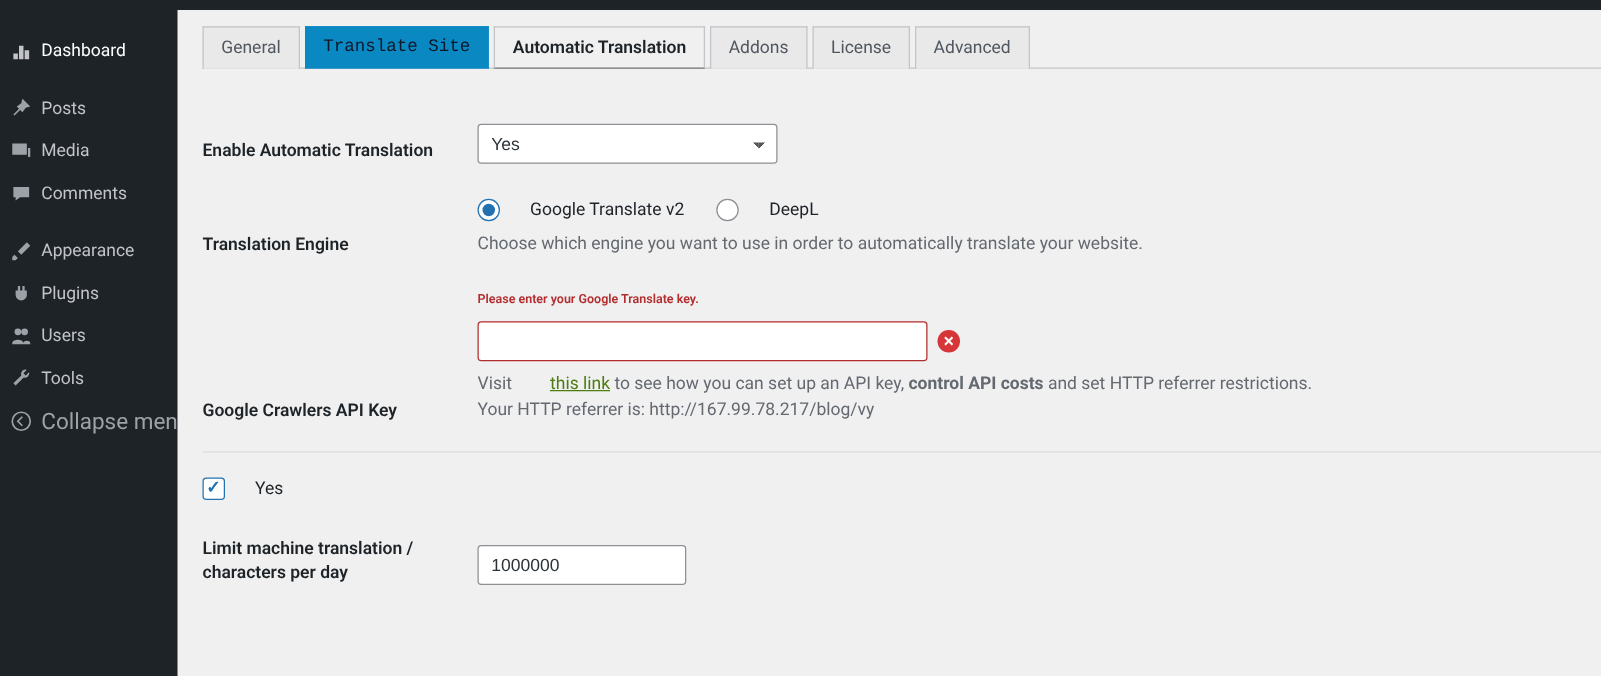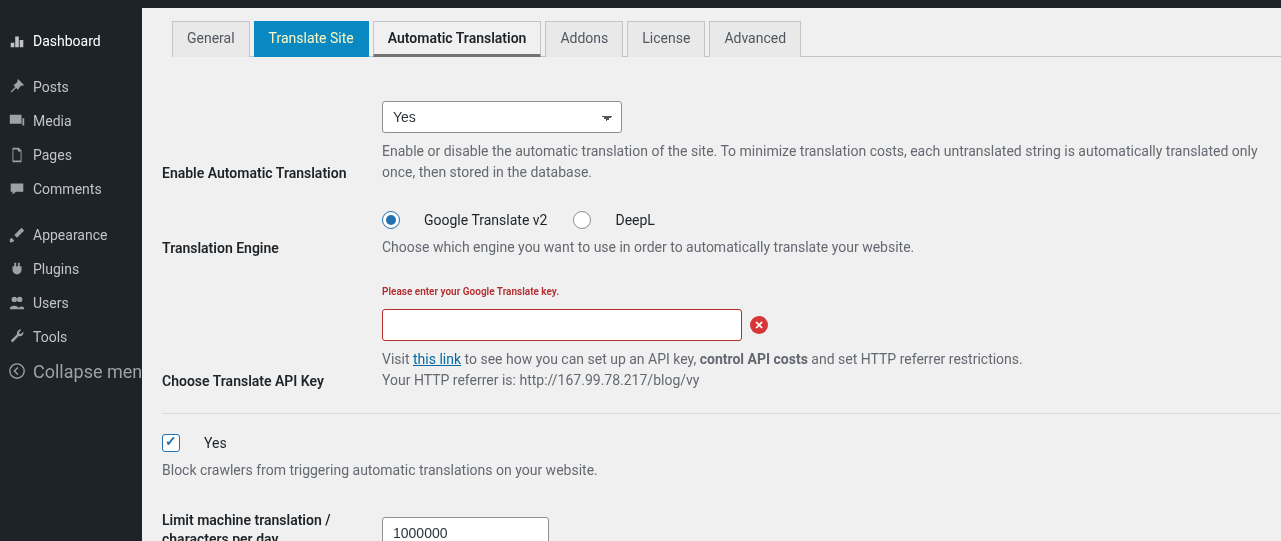--- a/index.html
+++ b/index.html
@@ -74,45 +74,45 @@
     right: 0;
     bottom: 0;
     background: #f0f0f1;
     padding: 12px 0 0 20px;
     overflow: hidden;
   }
 
   .tabs {
     display: flex;
     border-bottom: 1px solid #c3c4c7;
-    margin-left: 10px;
   }
   .tab {
     border: 1px solid #c3c4c7;
     border-bottom: none;
     background: #dcdcde;
     color: #50575e;
     padding: 8px 14px;
     font-size: 14px;
     margin-right: 4px;
     cursor: pointer;
     position: relative;
     top: 1px;
   }
   .tab.secondary { background: #e9e9ea; }
   .tab.active-blue {
     background: #0a88c2;
-    color: #fef9c3;
+    color: #0f172a;
     border-color: #0a88c2;
+    font-family: Liberation Mono, monospace;
   }
   .tab.active-white {
     background: #f0f0f1;
     color: #1d2327;
     font-weight: 600;
-    border-bottom: 3px solid #737373;
+    border-bottom: 1px solid #737373;
   }
 
   .form {
     padding-top: 30px;
     padding-left: 0;
   }
   .row {
     display: flex;
     align-items: flex-end;
     padding: 14px 0;
@@ -179,21 +179,21 @@
     width: 18px; height: 18px;
     border-radius: 50%;
     background: #d63638;
     display: inline-flex;
     align-items: center;
     justify-content: center;
     color: #fff;
     font-size: 11px;
     font-weight: bold;
   }
-  a.link { color: #0369a1; text-decoration: underline; }
+  a.link { color: #4d7c0f; text-decoration: underline; margin-left: 27px; }
   .radio-group { display: flex; gap: 26px; align-items: center; }
   .radio-item, .check-item { display: flex; align-items: center; gap: 24px; font-size: 14px; color: #1d2327; }
   input[type=radio] {
     width: 18px; height: 18px;
     appearance: none;
     border: 1px solid #8c8f94;
     border-radius: 50%;
     background: #fff;
     position: relative;
     cursor: pointer;
@@ -256,28 +256,20 @@
 
   <div class="sidebar-item">
     <span class="icon">
       <svg viewBox="0 0 20 20" width="18" height="18">
           <path d="M2 3h13v10H2V3zm3 12h13V7h-2v8H5v0z"></path>
         </svg>
     </span>
     <span>Media</span>
   </div>
 
-  <div class="sidebar-item">
-    <span class="icon">
-      <svg viewBox="0 0 20 20" width="18" height="18">
-          <path d="M5 2h7l3 3v13H5V2zm1 2v12h8V6h-3V4H6z"></path>
-        </svg>
-    </span>
-    <span>Pages</span>
-  </div>
 
   <div class="sidebar-item">
     <span class="icon">
       <svg viewBox="0 0 20 20" width="18" height="18">
           <path d="M3 4h14v9H9l-4 3v-3H3V4z"></path>
         </svg>
     </span>
     <span>Comments</span>
   </div>
 
@@ -343,21 +335,20 @@
   </div>
 
   <div class="form">
 
     <div class="row">
       <div class="row-label">Enable Automatic Translation</div>
       <div class="row-field">
         <select class="wp-select">
           <option>Yes</option>
         </select>
-        <div class="desc">Enable or disable the automatic translation of the site. To minimize translation costs, each untranslated string is automatically translated only once, then stored in the database.</div>
       </div>
     </div>
 
     <div class="row">
       <div class="row-label">Translation Engine</div>
       <div class="row-field">
         <div class="radio-group">
           <label class="radio-item">
             <input type="radio" name="engine" checked="" style="">
             <span>Google Translate v2</span>
@@ -365,42 +356,41 @@
           <label class="radio-item">
             <input type="radio" name="engine" style="">
             <span>DeepL</span>
           </label>
         </div>
         <div class="desc">Choose which engine you want to use in order to automatically translate your website.</div>
       </div>
     </div>
 
     <div class="row bordered">
-      <div class="row-label">Choose Translate API Key</div>
+      <div class="row-label">Google Crawlers API Key</div>
       <div class="row-field">
         <div class="error-text">Please enter your Google Translate key.</div>
         <div class="field-inline">
           <input class="wp-text error" value="" style="">
           <span class="x-circle">✕</span>
         </div>
         <div class="desc">
           <span>Visit </span><a href="#" class="link">this link</a><span> to see how you can set up an API key, </span><strong>control API costs</strong><span> and set HTTP referrer restrictions.</span>
           <br>
           <span>Your HTTP referrer is: http://167.99.78.217/blog/vy</span>
         </div>
       </div>
     </div>
 
     <div class="row">
       <div class="row-field">
         <label class="check-item">
           <input type="checkbox" checked="" style="">
           <span>Yes</span>
         </label>
-        <div class="desc">Block crawlers from triggering automatic translations on your website.</div>
       </div>
     </div>
 
     <div class="row">
       <div class="row-label">Limit machine translation / characters per day</div>
       <div class="row-field">
         <input class="wp-text num" value="1000000" style="">
         
       </div>
     </div>

